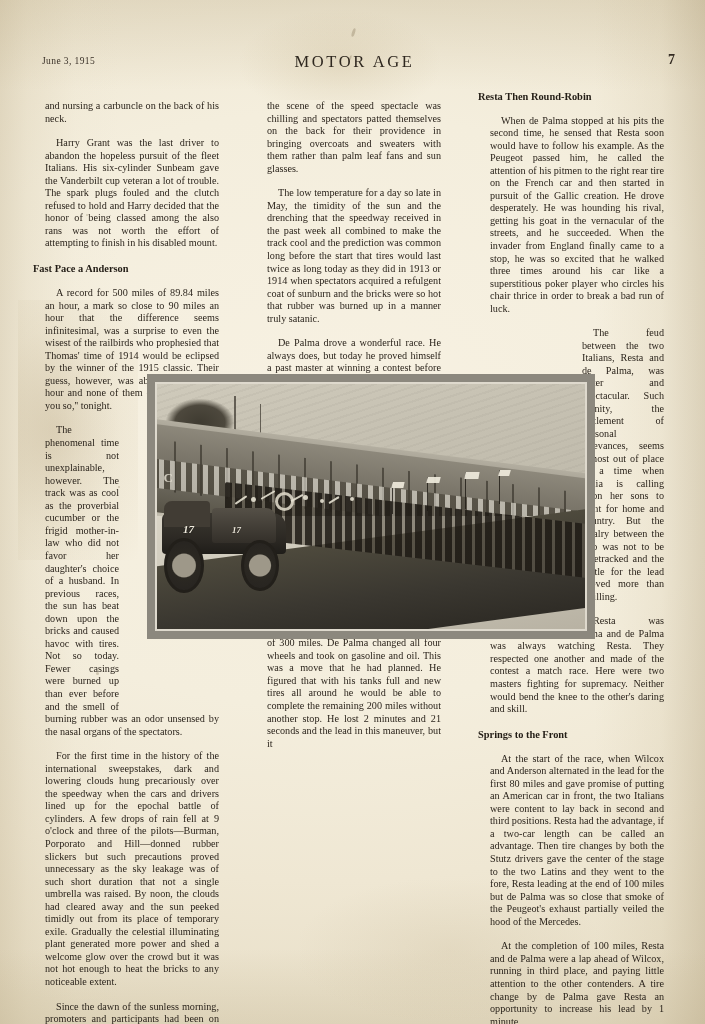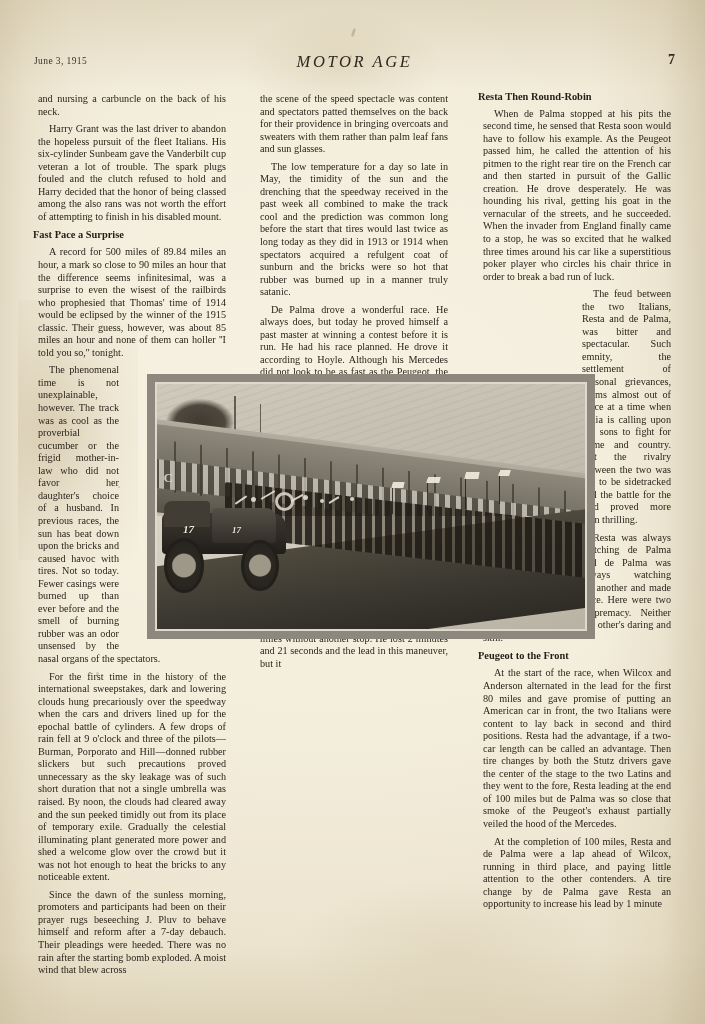--- a/index.html
+++ b/index.html
@@ -62,33 +62,32 @@
   
   .masthead {
     position: absolute;
     left: 34px;
     right: 30px;
     top: 52px;
     height: 22px;
   }
   .masthead .date {
     position: absolute;
-    left: 0;
+    left: 8px;
     top: 4px;
     font-size: 9.5px;
     letter-spacing: 0.4px;
     color: #3a3128;
   }
   .masthead .title {
     position: absolute;
     left: 0;
     right: 0;
     top: 0;
     text-align: center;
-    font-style: italic;
     font-size: 16.5px;
     letter-spacing: 2.6px;
     color: #2e271f;
   }
   .masthead .folio {
     position: absolute;
     right: 0;
     top: 0;
     font-size: 14px;
     font-weight: bold;
@@ -113,21 +112,21 @@
     text-align: justify;
     text-justify: inter-word;
     color: #2b241c;
     hyphens: manual;
   }
   .col1 { left: 0px; }
   .col2 { left: 222px; }
   .col3 { left: 445px; }
 
   .col p {
-    margin: 5px;
+    margin: 12px;
     text-indent: 11px;
   }
   .col p.noindent { text-indent: 0; }
   .col h4 {
     margin: 1.5px 0 0.5px 0;
     font-size: 10.4px;
     line-height: 13px;
     font-weight: bold;
     text-align: left;
     color: #231d16;
@@ -402,44 +401,44 @@
     <div class="date">June 3, 1915</div>
     <div class="title">MOTOR AGE</div>
     <div class="folio">7</div>
   </div>
 
   <div class="cols">
 
     <div class="col col1">
       <p class="noindent">and nursing a carbuncle on the back of his neck.</p>
       <p>Harry Grant was the last driver to abandon the hopeless pursuit of the fleet Italians. His six-cylinder Sunbeam gave the Vanderbilt cup veteran a lot of trouble. The spark plugs fouled and the clutch refused to hold and Harry decided that the honor of being classed among the also rans was not worth the effort of attempting to finish in his disabled mount.</p>
-      <h4>Fast Pace a Surprise</h4>
+      <h4>Fast Pace a Anderson</h4>
       <p>A record for 500 miles of 89.84 miles an hour, a mark so close to 90 miles an hour that the difference seems infinitesimal, was a surprise to even the wisest of the railbirds who prophesied that Thomas' time of 1914 would be eclipsed by the winner of the 1915 classic. Their guess, however, was about 85 miles an hour and none of them can holler ''I told you so,'' tonight.</p>
       <div class="wrap-right"></div>
       <p>The phenomenal time is not unexplainable, however. The track was as cool as the proverbial cucumber or the frigid mother-in-law who did not favor her daughter's choice of a husband. In previous races, the sun has beat down upon the bricks and caused havoc with tires. Not so today. Fewer casings were burned up than ever before and the smell of burning rubber was an odor unsensed by the nasal organs of the spectators.</p>
       <p>For the first time in the history of the international sweepstakes, dark and lowering clouds hung precariously over the speedway when the cars and drivers lined up for the epochal battle of cylinders. A few drops of rain fell at 9 o'clock and three of the pilots—Burman, Porporato and Hill—donned rubber slickers but such precautions proved unnecessary as the sky leakage was of such short duration that not a single umbrella was raised. By noon, the clouds had cleared away and the sun peeked timidly out from its place of temporary exile. Gradually the celestial illuminating plant generated more power and shed a welcome glow over the crowd but it was not hot enough to heat the bricks to any noticeable extent.</p>
       <p>Since the dawn of the sunless morning, promoters and participants had been on their prayer rugs beseeching J. Pluv to behave himself and reform after a 7-day debauch. Their pleadings were heeded. There was no rain after the starting bomb exploded. A moist wind that blew across</p>
     </div>
 
     <div class="col col2">
-      <p class="noindent">the scene of the speed spectacle was content and spectators patted themselves on the back for their providence in bringing overcoats and sweaters with them rather than palm leaf fans and sun glasses.</p>
+      <p class="noindent">the scene of the speed spectacle was chilling and spectators patted themselves on the back for their providence in bringing overcoats and sweaters with them rather than palm leaf fans and sun glasses.</p>
       <p>The low temperature for a day so late in May, the timidity of the sun and the drenching that the speedway received in the past week all combined to make the track cool and the prediction was common long before the start that tires would last twice as long today as they did in 1913 or 1914 when spectators acquired a refulgent coat of sunburn and the bricks were so hot that rubber was burned up in a manner truly satanic.</p>
       <p>De Palma drove a wonderful race. He always does, but today he proved himself a past master at winning a contest before it is run. He had his race planned. He drove it according to Hoyle. Although his Mercedes did not look to be as fast as the Peugeot, the car of his most dangerous rival, Resta, its velocity was sufficient to bother the Anglo-Italian and finally break his nerve.</p>
       <p>In his two hundred circuits of the oval, de Palma stopped but twice. His first halt was at the completion of the sixty-third lap when ehe changed two right wheels in 1 minute. He was running in second place at the time but was so close to Resta, the pacemaker, that the proverbial blanket, which the tout of the horse-racing circuit talks about, would have covered them.</p>
       <h4>De Palma Springs Coup</h4>
       <p>The Italian's other stop was at the end of 300 miles. De Palma changed all four wheels and took on gasoline and oil. This was a move that he had planned. He figured that with his tanks full and new tires all around he would be able to complete the remaining 200 miles without another stop. He lost 2 minutes and 21 seconds and the lead in this maneuver, but it</p>
     </div>
 
     <div class="col col3">
       <h4>Resta Then Round-Robin</h4>
       <p>When de Palma stopped at his pits the second time, he sensed that Resta soon would have to follow his example. As the Peugeot passed him, he called the attention of his pitmen to the right rear tire on the French car and then started in pursuit of the Gallic creation. He drove desperately. He was hounding his rival, getting his goat in the vernacular of the streets, and he succeeded. When the invader from England finally came to a stop, he was so excited that he walked three times around his car like a superstitious poker player who circles his chair thrice in order to break a bad run of luck.</p>
       <div class="wrap-left"></div>
       <p>The feud between the two Italians, Resta and de Palma, was bitter and spectacular. Such emnity, the settlement of personal grievances, seems almost out of place at a time when Italia is calling upon her sons to fight for home and country. But the rivalry between the two was not to be sidetracked and the battle for the lead proved more than thrilling.</p>
       <p>Resta was always watching de Palma and de Palma was always watching Resta. They respected one another and made of the contest a match race. Here were two masters fighting for supremacy. Neither would bend the knee to the other's daring and skill.</p>
-      <h4>Peugeot to the Front</h4>
+      <h4>Springs to the Front</h4>
       <p>At the start of the race, when Wilcox and Anderson alternated in the lead for the first 80 miles and gave promise of putting an American car in front, the two Italians were content to lay back in second and third positions. Resta had the advantage, if a two-car length can be called an advantage. Then tire changes by both the Stutz drivers gave the center of the stage to the two Latins and they went to the fore, Resta leading at the end of 100 miles but de Palma was so close that smoke of the Peugeot's exhaust partially veiled the hood of the Mercedes.</p>
       <p>At the completion of 100 miles, Resta and de Palma were a lap ahead of Wilcox, running in third place, and paying little attention to the other contenders. A tire change by de Palma gave Resta an opportunity to increase his lead by 1 minute</p>
     </div>
   </div>
 
   <div class="photo-block">
     <div class="photo-frame">
       <div class="photo">
         <div class="sky"></div>
         <div class="sky-streaks"></div>

